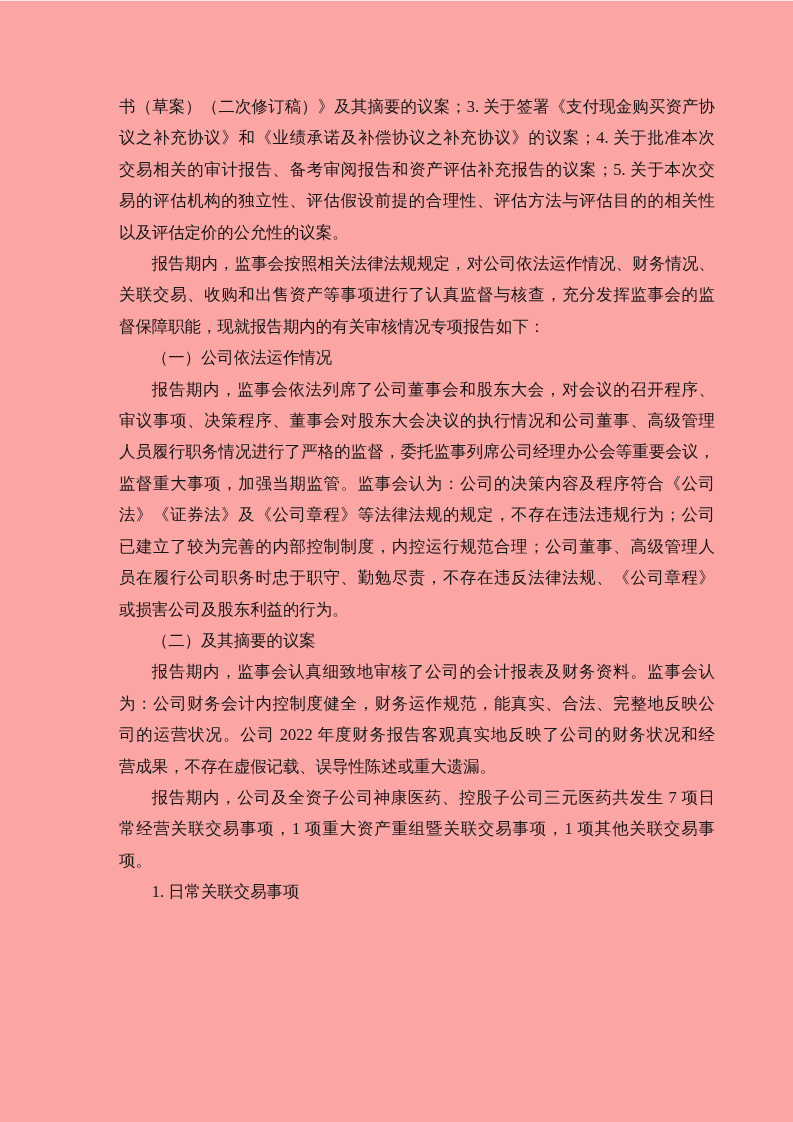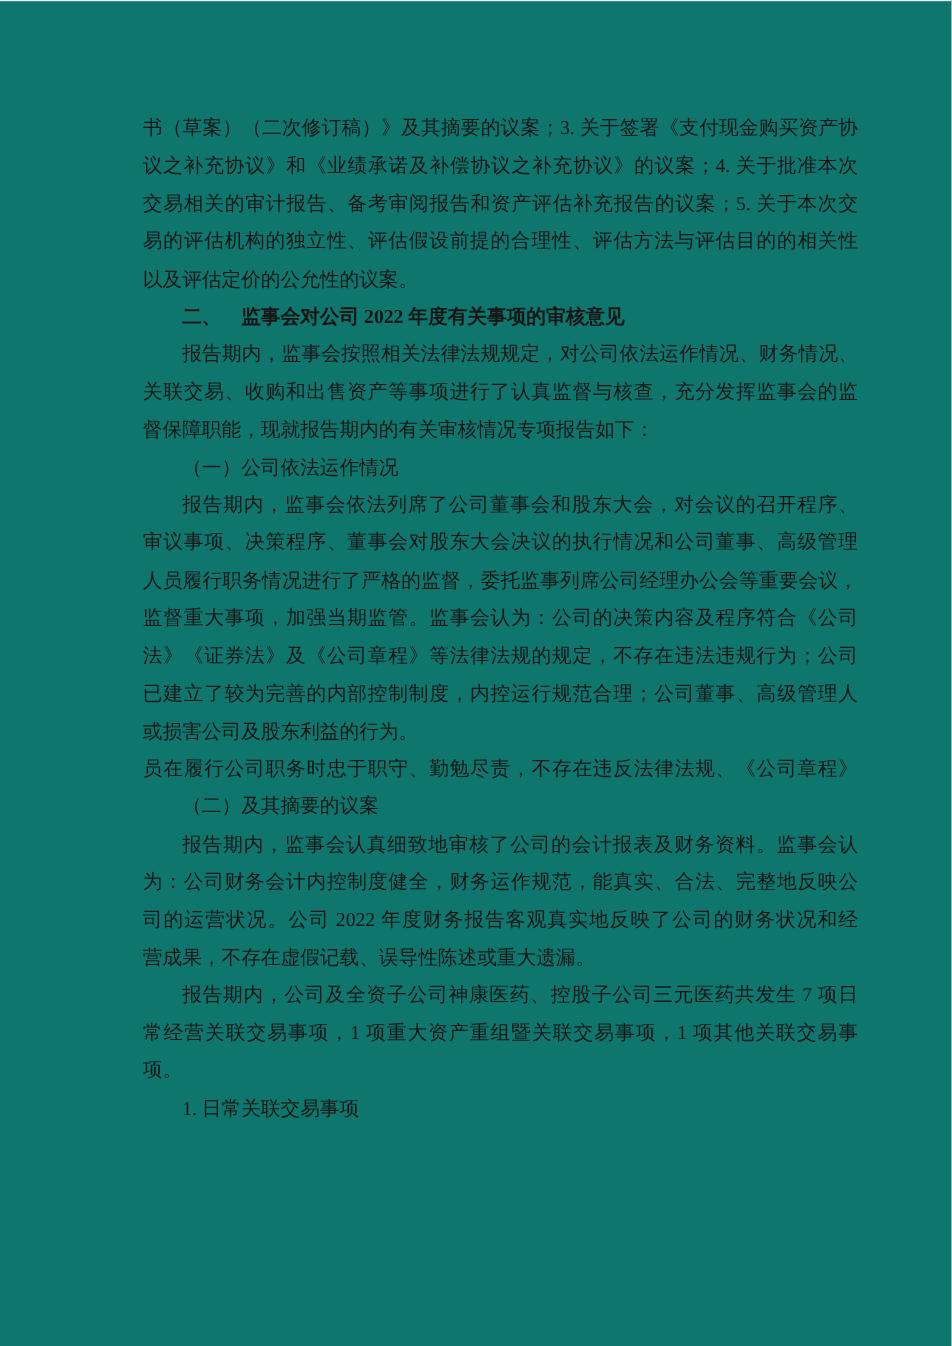--- a/index.html
+++ b/index.html
@@ -4,21 +4,21 @@
 <style>
   html, body {
     margin: 0;
     padding: 0;
     background: #ffffff;
   }
   #page {
     position: relative;
     width: 793px;
     height: 1122px;
-    background: #0f766e;
+    background: #fca5a5;
     overflow: hidden;
     border-top: 1px solid #ececec;
     font-family: "Liberation Serif", "DejaVu Serif", serif;
     color: #161616;
   }
   #content {
     position: absolute;
     left: 119px;
     top: 90px;
     width: 596px;
@@ -42,40 +42,37 @@
 
 <div id="page">
   <div id="content">
       <div class="block">
         <span class="line fill">书（草案）（二次修订稿）》及其摘要的议案；3. 关于签署《支付现金购买资产协</span>
         <span class="line fill">议之补充协议》和《业绩承诺及补偿协议之补充协议》的议案；4. 关于批准本次</span>
         <span class="line fill">交易相关的审计报告、备考审阅报告和资产评估补充报告的议案；5. 关于本次交</span>
         <span class="line fill">易的评估机构的独立性、评估假设前提的合理性、评估方法与评估目的的相关性</span>
         <span class="line">以及评估定价的公允性的议案。</span>
       </div>
-      <div class="block heading indent-first">
-        <span class="line">二、　监事会对公司 2022 年度有关事项的审核意见</span>
-      </div>
       <div class="block indent-first">
         <span class="line fill">报告期内，监事会按照相关法律法规规定，对公司依法运作情况、财务情况、</span>
         <span class="line fill">关联交易、收购和出售资产等事项进行了认真监督与核查，充分发挥监事会的监</span>
         <span class="line">督保障职能，现就报告期内的有关审核情况专项报告如下：</span>
       </div>
       <div class="block indent-first">
         <span class="line">（一）公司依法运作情况</span>
       </div>
       <div class="block indent-first">
         <span class="line fill">报告期内，监事会依法列席了公司董事会和股东大会，对会议的召开程序、</span>
         <span class="line fill">审议事项、决策程序、董事会对股东大会决议的执行情况和公司董事、高级管理</span>
         <span class="line fill">人员履行职务情况进行了严格的监督，委托监事列席公司经理办公会等重要会议，</span>
         <span class="line fill">监督重大事项，加强当期监管。监事会认为：公司的决策内容及程序符合《公司</span>
         <span class="line fill">法》《证券法》及《公司章程》等法律法规的规定，不存在违法违规行为；公司</span>
         <span class="line fill">已建立了较为完善的内部控制制度，内控运行规范合理；公司董事、高级管理人</span>
+        <span class="line fill">员在履行公司职务时忠于职守、勤勉尽责，不存在违反法律法规、《公司章程》</span>
         <span class="line">或损害公司及股东利益的行为。</span>
-        <span class="line fill">员在履行公司职务时忠于职守、勤勉尽责，不存在违反法律法规、《公司章程》</span>
       </div>
       <div class="block indent-first">
         <span class="line">（二）及其摘要的议案</span>
       </div>
       <div class="block indent-first">
         <span class="line fill">报告期内，监事会认真细致地审核了公司的会计报表及财务资料。监事会认</span>
         <span class="line fill">为：公司财务会计内控制度健全，财务运作规范，能真实、合法、完整地反映公</span>
         <span class="line fill">司的运营状况。公司 2022 年度财务报告客观真实地反映了公司的财务状况和经</span>
         <span class="line">营成果，不存在虚假记载、误导性陈述或重大遗漏。</span>
       </div>

